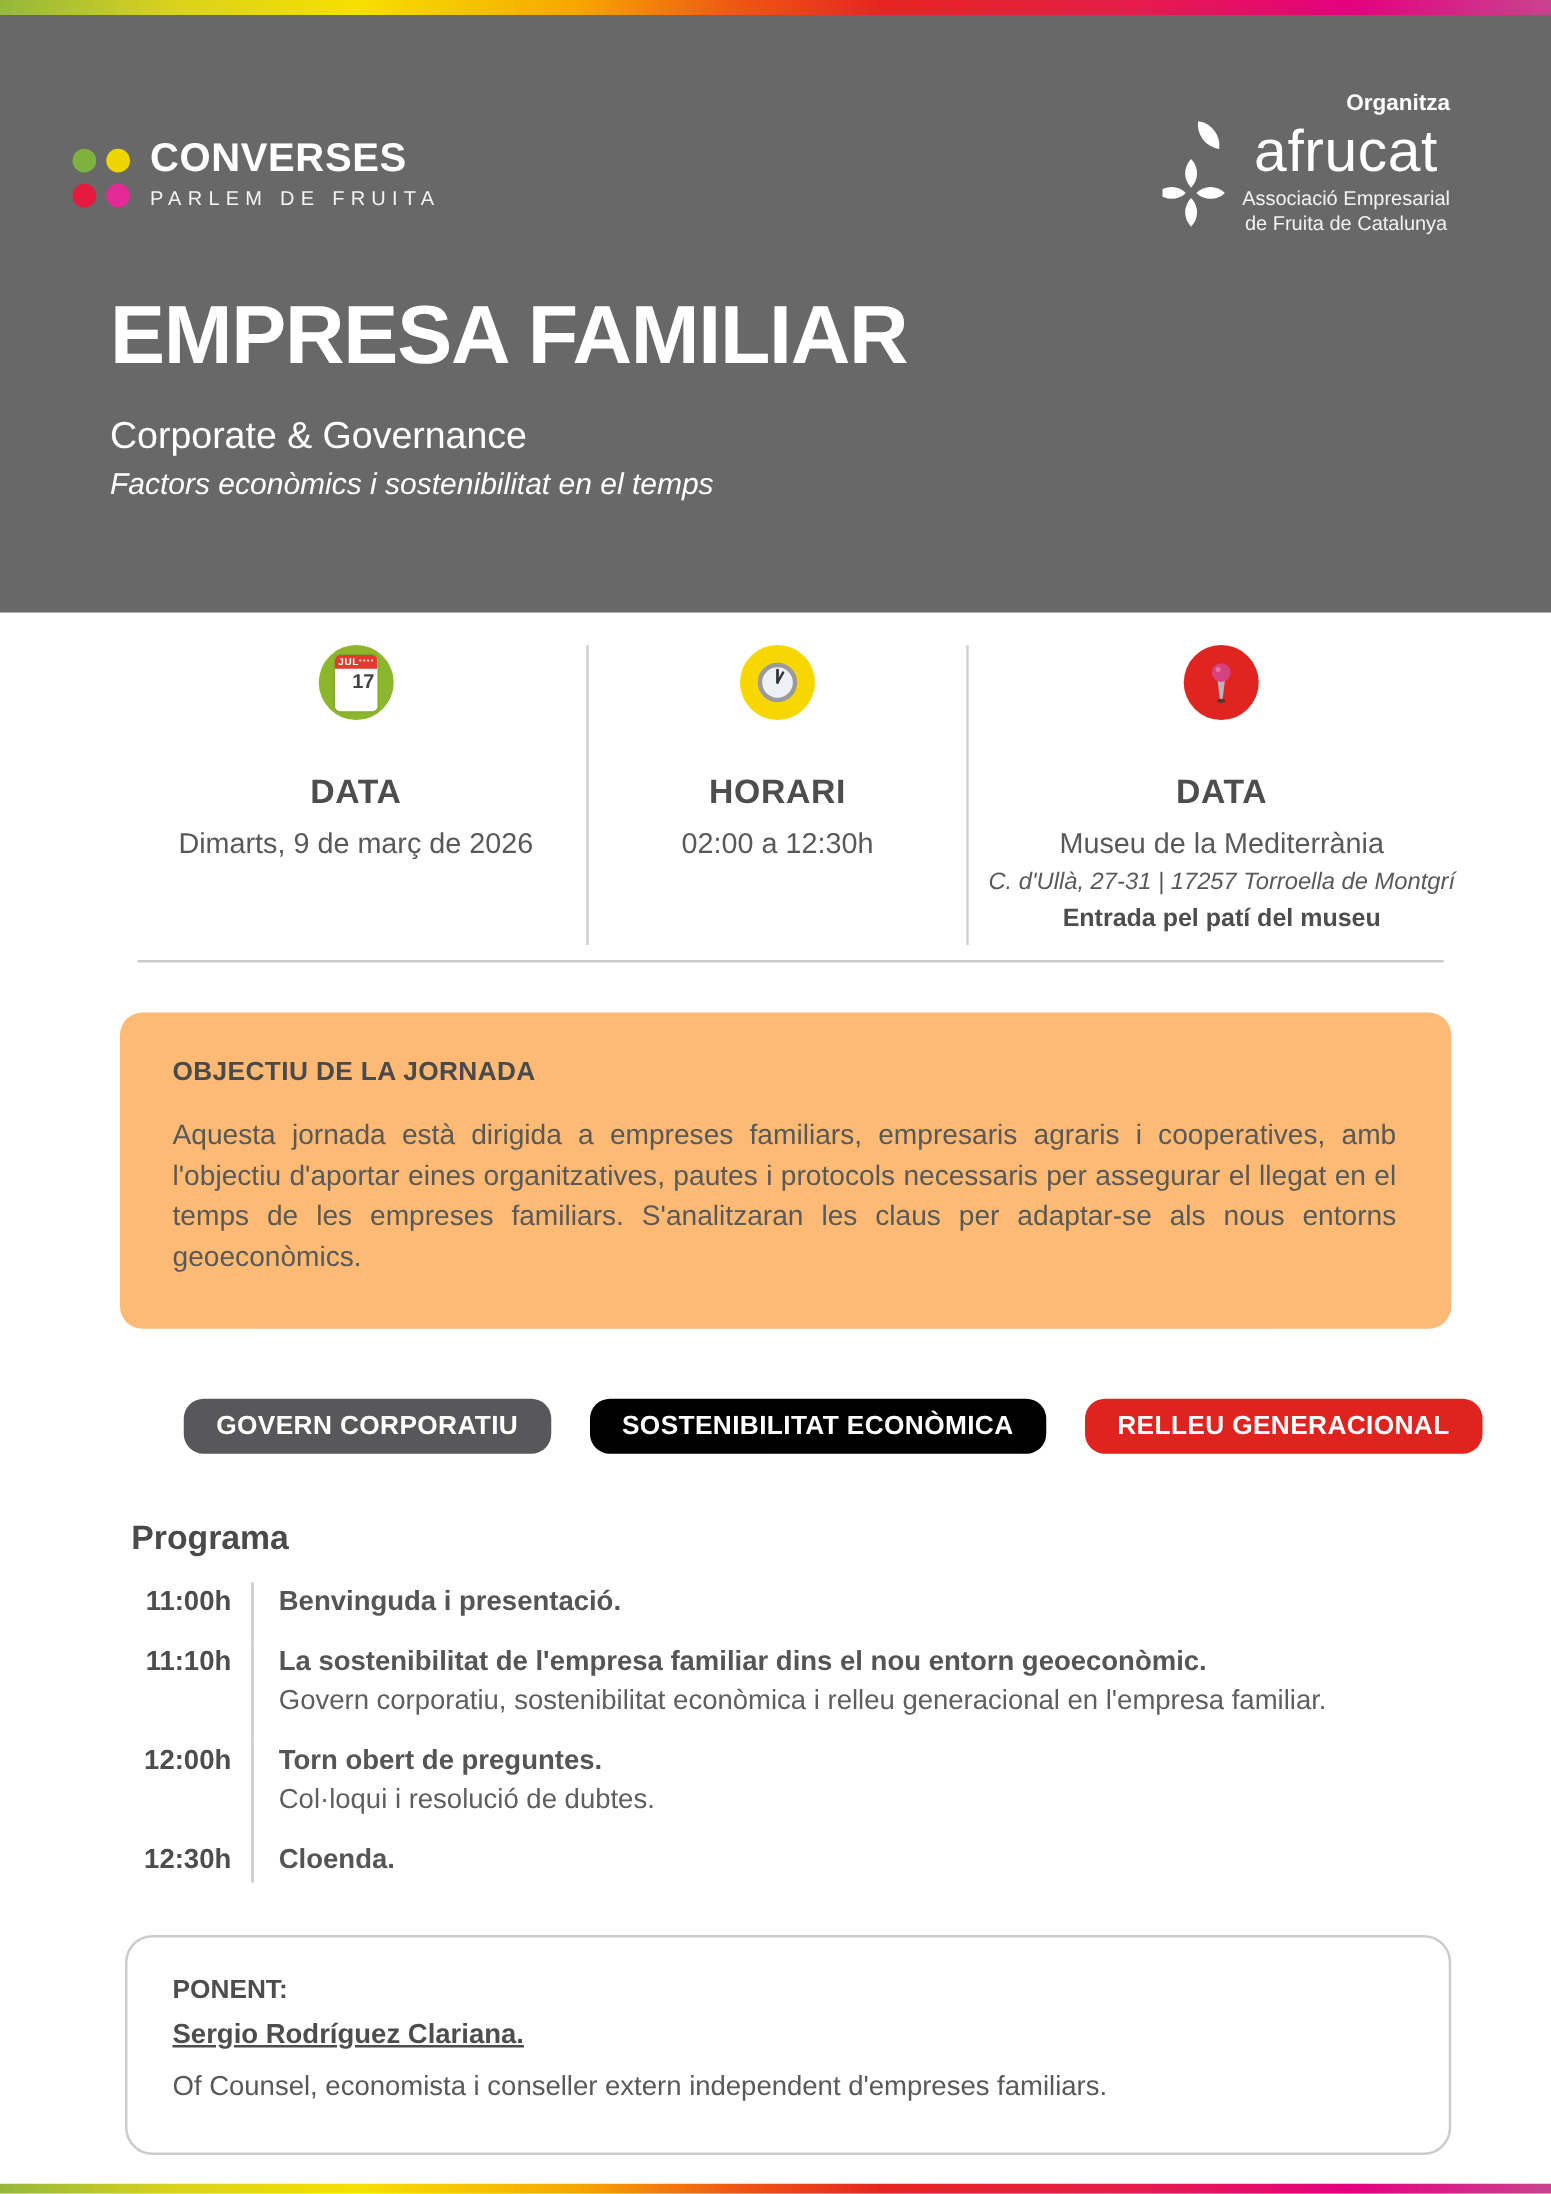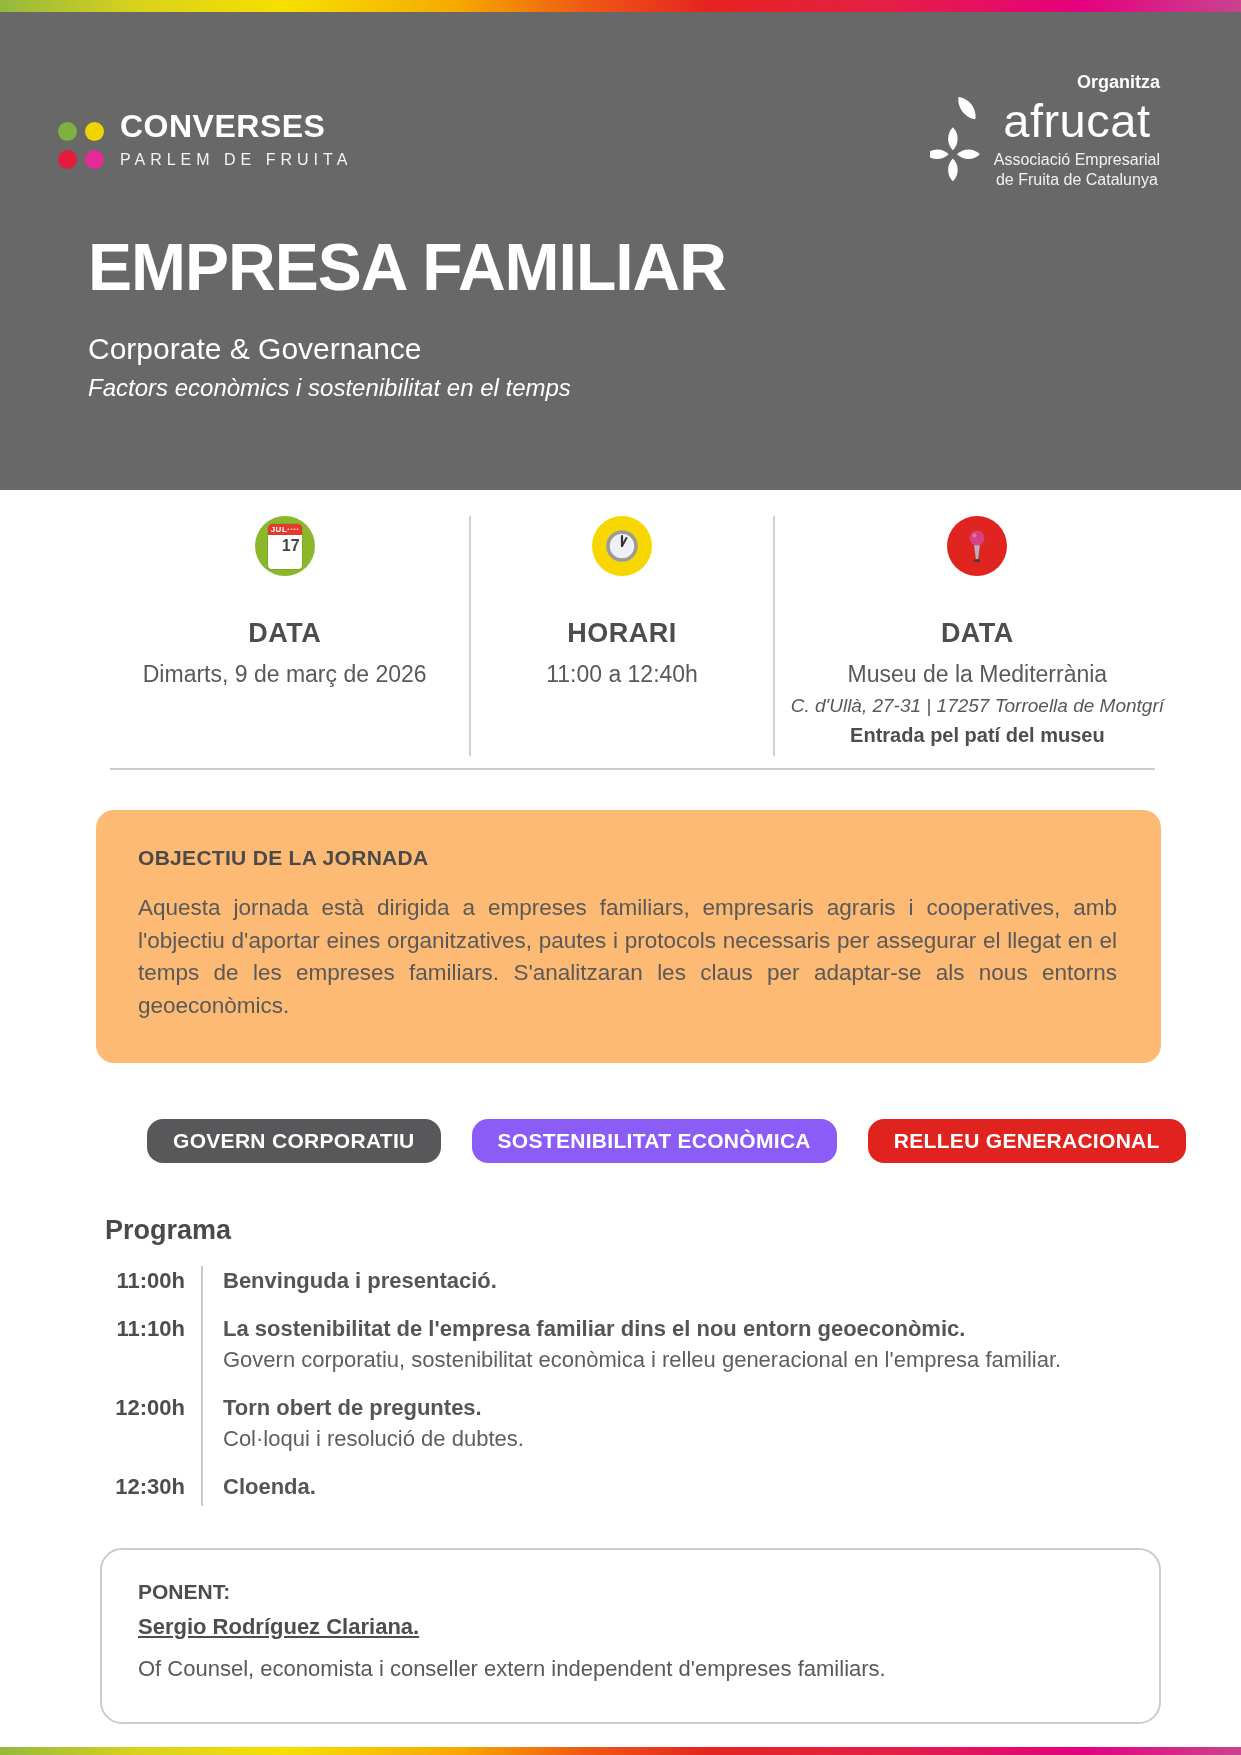--- a/index.html
+++ b/index.html
@@ -6,21 +6,21 @@
   body{
     width:1241px;height:1755px;position:relative;overflow:hidden;
     background:#ffffff;font-family:"Liberation Sans",sans-serif;color:#595959;
   }
   .stripe{width:100%;background:linear-gradient(90deg,#94b83d 0%,#d9d21d 11%,#f6e000 23%,#f6a800 37%,#ef5a13 47%,#e52421 57%,#e51e47 72%,#e5007e 87%,#c9438f 100%);}
   .stripe-top{height:12px;}
   .stripe-bottom{height:8px;position:absolute;left:0;bottom:0;}
 
   
   .hero{background:#686868;height:478px;position:relative;color:#fff;}
-  .converses{position:absolute;left:58px;top:98px;display:flex;align-items:flex-end;}
+  .converses{position:absolute;left:58px;top:98px;display:flex;align-items:center;}
   .dots{display:grid;grid-template-columns:19px 19px;grid-auto-rows:19px;gap:9px 8px;margin-top:5px;}
   .dot{width:19px;height:19px;border-radius:50%;}
   .conv-text{margin-left:16px;}
   .conv-title{font-size:32px;font-weight:700;letter-spacing:.5px;line-height:1;}
   .conv-sub{font-size:16px;letter-spacing:5px;margin-top:9px;color:#f4f4f4;}
   .org-block{position:absolute;right:81px;top:60px;text-align:right;}
   .org-label{font-size:18px;font-weight:700;}
   .afrucat-row{display:flex;align-items:flex-start;margin-top:4px;text-align:center;}
   .afrucat-text{margin-left:12px;}
   .afrucat-name{font-size:47px;line-height:1;letter-spacing:.5px;}
@@ -147,21 +147,21 @@
 
   <div class="info-col c2">
     <div class="icon-circle" style="background-color: rgb(248, 215, 0);">
       <svg width="36" height="36" viewBox="-18 -18 36 36" aria-hidden="true">
         <circle r="14" fill="#eef0f6" stroke="#9a9a9a" stroke-width="3.5"></circle>
         <line x1="0" y1="0" x2="0" y2="-10" stroke="#333" stroke-width="2.2" stroke-linecap="round"></line>
         <line x1="0" y1="0" x2="4.5" y2="-8" stroke="#333" stroke-width="2" stroke-linecap="round"></line>
       </svg>
     </div>
     <div class="info-label">HORARI</div>
-    <div class="info-value">11:00 a 12:40h</div>
+    <div class="info-value">02:00 a 12:30h</div>
   </div>
 
   <div class="info-col c3">
     <div class="icon-circle" style="background-color: rgb(224, 36, 32);">
       <svg width="36" height="40" viewBox="-18 -20 36 40" aria-hidden="true">
         <polygon points="-3,-2 3,-2 1,14 -1,14" fill="#b4b4c2"></polygon>
         <ellipse cx="0" cy="14.5" rx="3.2" ry="1.6" fill="#4a3a30"></ellipse>
         <circle cx="0" cy="-8" r="7.5" fill="#d6417f"></circle>
         <circle cx="-2.5" cy="-10.5" r="2" fill="#e873a3"></circle>
       </svg>
@@ -175,21 +175,21 @@
 
 <div class="rule"></div>
 
 <div class="objective">
   <div class="obj-heading">OBJECTIU DE LA JORNADA</div>
   <div class="obj-body">Aquesta jornada està dirigida a empreses familiars, empresaris agraris i cooperatives, amb l'objectiu d'aportar eines organitzatives, pautes i protocols necessaris per assegurar el llegat en el temps de les empreses familiars. S'analitzaran les claus per adaptar-se als nous entorns geoeconòmics.</div>
 </div>
 
 <div class="tags">
   <div class="tag" style="background-color: rgb(88, 88, 90);">GOVERN CORPORATIU</div>
-  <div class="tag" style="background-color: #8b5cf6;">SOSTENIBILITAT ECONÒMICA</div>
+  <div class="tag" style="background-color: #000000;">SOSTENIBILITAT ECONÒMICA</div>
   <div class="tag" style="background-color: rgb(224, 35, 31);">RELLEU GENERACIONAL</div>
 </div>
 
 <div class="program">
   <div class="prog-heading">Programa</div>
   <div class="prog-list">
     <div class="prog-row">
       <div class="prog-time">11:00h</div>
       <div class="prog-body">
         <div class="prog-title">Benvinguda i presentació.</div>

